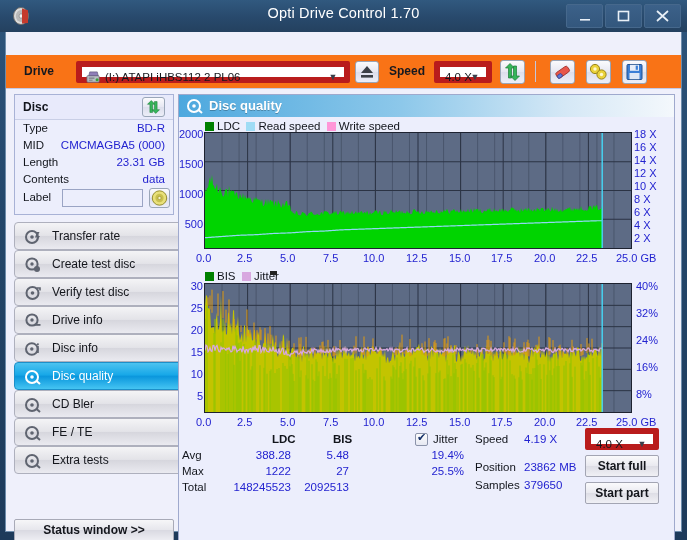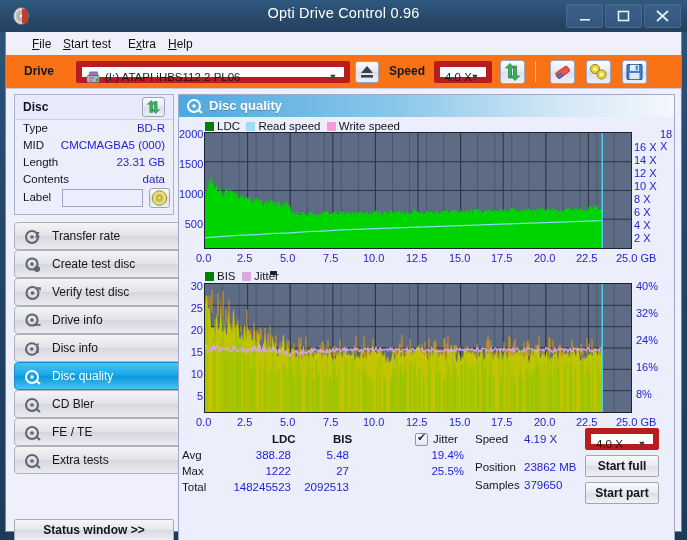--- a/index.html
+++ b/index.html
@@ -141,21 +141,21 @@
 
 <div class="window">
 
   <div class="titlebar">
     <svg class="title-ico" viewBox="0 0 20 20">
       <ellipse cx="9" cy="10" rx="7.5" ry="8.5" fill="#dcdcdc" stroke="#6a6a6a" stroke-width="1"></ellipse>
       <ellipse cx="9" cy="10" rx="5.2" ry="6" fill="#b9b9b9"></ellipse>
       <ellipse cx="9" cy="10" rx="1.9" ry="2.2" fill="#f4f4f4" stroke="#777" stroke-width=".6"></ellipse>
       <path d="M10 2.6 L16 4.2 L16 17 L10 17.6 Z" fill="#c43a2d"></path>
     </svg>
-    <div class="title-text">Opti Drive Control 0.96</div>
+    <div class="title-text">Opti Drive Control 1.70</div>
     <div class="wbtns">
       <div class="wbtn">
         <svg viewBox="0 0 35 22" width="35" height="22">
           <rect x="13" y="14" width="10" height="1.6" fill="#e9f0f7"></rect>
         </svg>
       </div>
       <div class="wbtn">
         <svg viewBox="0 0 35 22" width="35" height="22">
           <rect x="12.5" y="6.5" width="10" height="9" fill="none" stroke="#e9f0f7" stroke-width="1.6"></rect>
         </svg>
@@ -163,34 +163,20 @@
       <div class="wbtn close">
         <svg viewBox="0 0 35 22" width="35" height="22">
           <path d="M12 6 L23 16 M23 6 L12 16" stroke="#e9f0f7" stroke-width="1.7" fill="none"></path>
         </svg>
       </div>
     </div>
   </div>
 
   <div class="client">
 
-    <div class="menubar">
-      <div class="menu-item" style="left:22px;">
-        <u>F</u>ile
-      </div>
-      <div class="menu-item" style="left:53px;">
-        <u>S</u>tart test
-      </div>
-      <div class="menu-item" style="left:118px;">
-        E<u>x</u>tra
-      </div>
-      <div class="menu-item" style="left:158px;">
-        <u>H</u>elp
-      </div>
-    </div>
 
     <div class="toolbar">
       <div class="tb-label" style="left:18px;">Drive</div>
 
       <div class="combo" style="left:70px;top:6px;width:274px;">
         <svg style="position:absolute;left:4px;top:3px;" width="15" height="15" viewBox="0 0 16 16">
           <rect x="1" y="6" width="13" height="7" rx="1" fill="#b9bdc4" stroke="#6b6f77" stroke-width=".8"></rect>
           <rect x="3" y="8" width="6" height="1.4" fill="#7d828b"></rect>
           <rect x="3" y="10.3" width="4" height="1.2" fill="#7d828b"></rect>
           <circle cx="11.8" cy="10.5" r="1.6" fill="#37a13a"></circle>
@@ -382,21 +368,21 @@
         <span class="lgsw" style="background:#008000;"></span><span>LDC</span>&nbsp;
         <span class="lgsw" style="background:#9fdcf5;"></span><span>Read speed</span>&nbsp;
         <span class="lgsw" style="background:#ff96d8;"></span><span>Write speed</span>
       </div>
 
       <div class="axlabel axleft" style="left:0px;top:33px;width:24px;">2000</div>
       <div class="axlabel axleft" style="left:0px;top:63px;width:24px;">1500</div>
       <div class="axlabel axleft" style="left:0px;top:93px;width:24px;">1000</div>
       <div class="axlabel axleft" style="left:0px;top:123px;width:24px;">500</div>
 
-      <div class="axlabel" style="left:455px;top:33px;margin-left:26px;">18 X</div>
+      <div class="axlabel" style="left:455px;top:33px;">18 X</div>
       <div class="axlabel" style="left:455px;top:46px;">16 X</div>
       <div class="axlabel" style="left:455px;top:59px;">14 X</div>
       <div class="axlabel" style="left:455px;top:72px;">12 X</div>
       <div class="axlabel" style="left:455px;top:85px;">10 X</div>
       <div class="axlabel" style="left:455px;top:98px;">8 X</div>
       <div class="axlabel" style="left:455px;top:111px;">6 X</div>
       <div class="axlabel" style="left:455px;top:124px;">4 X</div>
       <div class="axlabel" style="left:455px;top:137px;">2 X</div>
 
       <div class="chart" style="left:25px;top:37px;width:428px;height:117px;">

